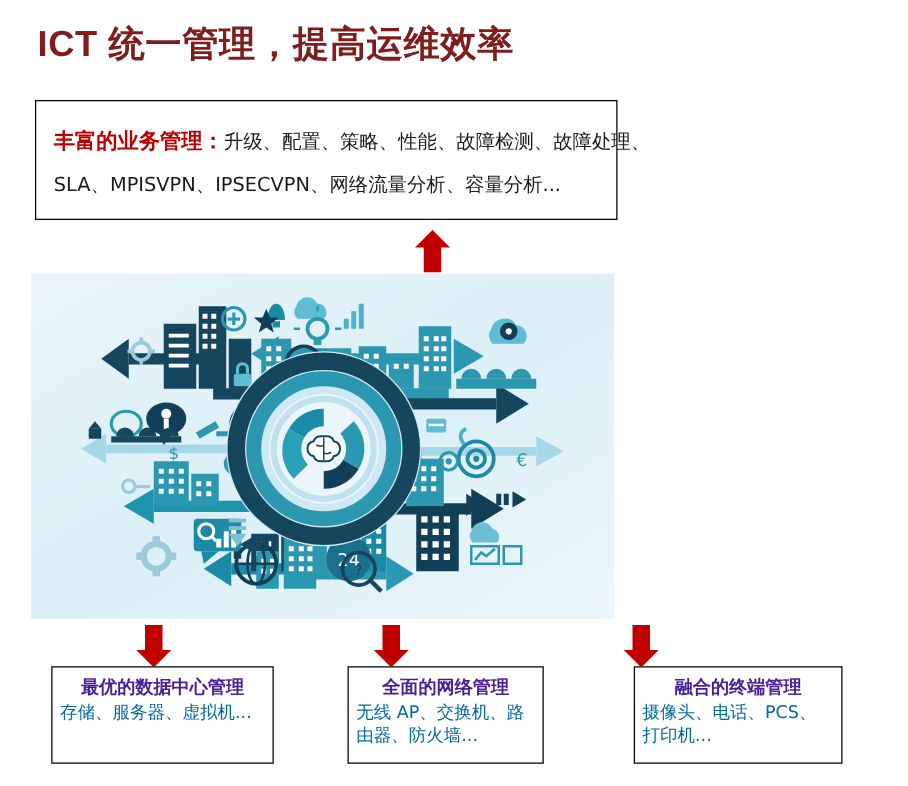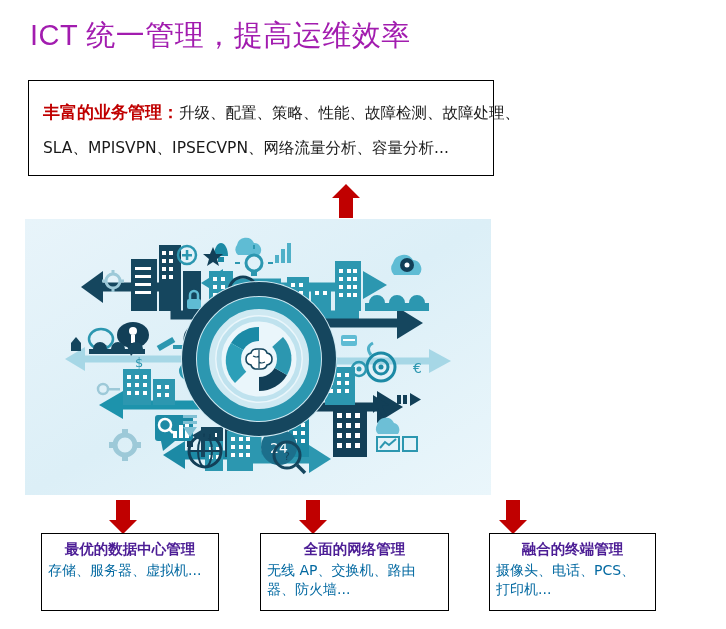--- a/index.html
+++ b/index.html
@@ -14,23 +14,23 @@
     overflow: hidden;
     font-family: "DejaVu Sans", sans-serif;
   }
 
   
   #slide-title {
     position: absolute;
     left: 30px;
     top: 16px;
     font-family: "Liberation Sans", sans-serif;
-    font-weight: normal;
+    font-weight: bold;
     font-size: 29px;
-    color: #a21caf;
+    color: #7f1d1d;
     letter-spacing: 0.5px;
     white-space: nowrap;
   }
 
   
   #services-box {
     position: absolute;
     left: 28px;
     top: 80px;
     width: 466px;
@@ -83,22 +83,22 @@
   
   .cat-box {
     position: absolute;
     top: 533px;
     height: 78px;
     border: 1px solid #000000;
     box-sizing: border-box;
     background: #ffffff;
   }
   #cat-box-0 { left: 41px;  width: 178px; }
-  #cat-box-1 { left: 260px; width: 189px; }
-  #cat-box-2 { left: 489px; width: 167px; }
+  #cat-box-1 { left: 278px; width: 157px; }
+  #cat-box-2 { left: 507px; width: 167px; }
 
   .cat-title {
     display: block;
     text-align: center;
     color: #4c1d95;
     font-weight: bold;
     font-family: "DejaVu Sans", sans-serif;
     font-size: 14.5px;
     margin-top: 6px;
     white-space: nowrap;

